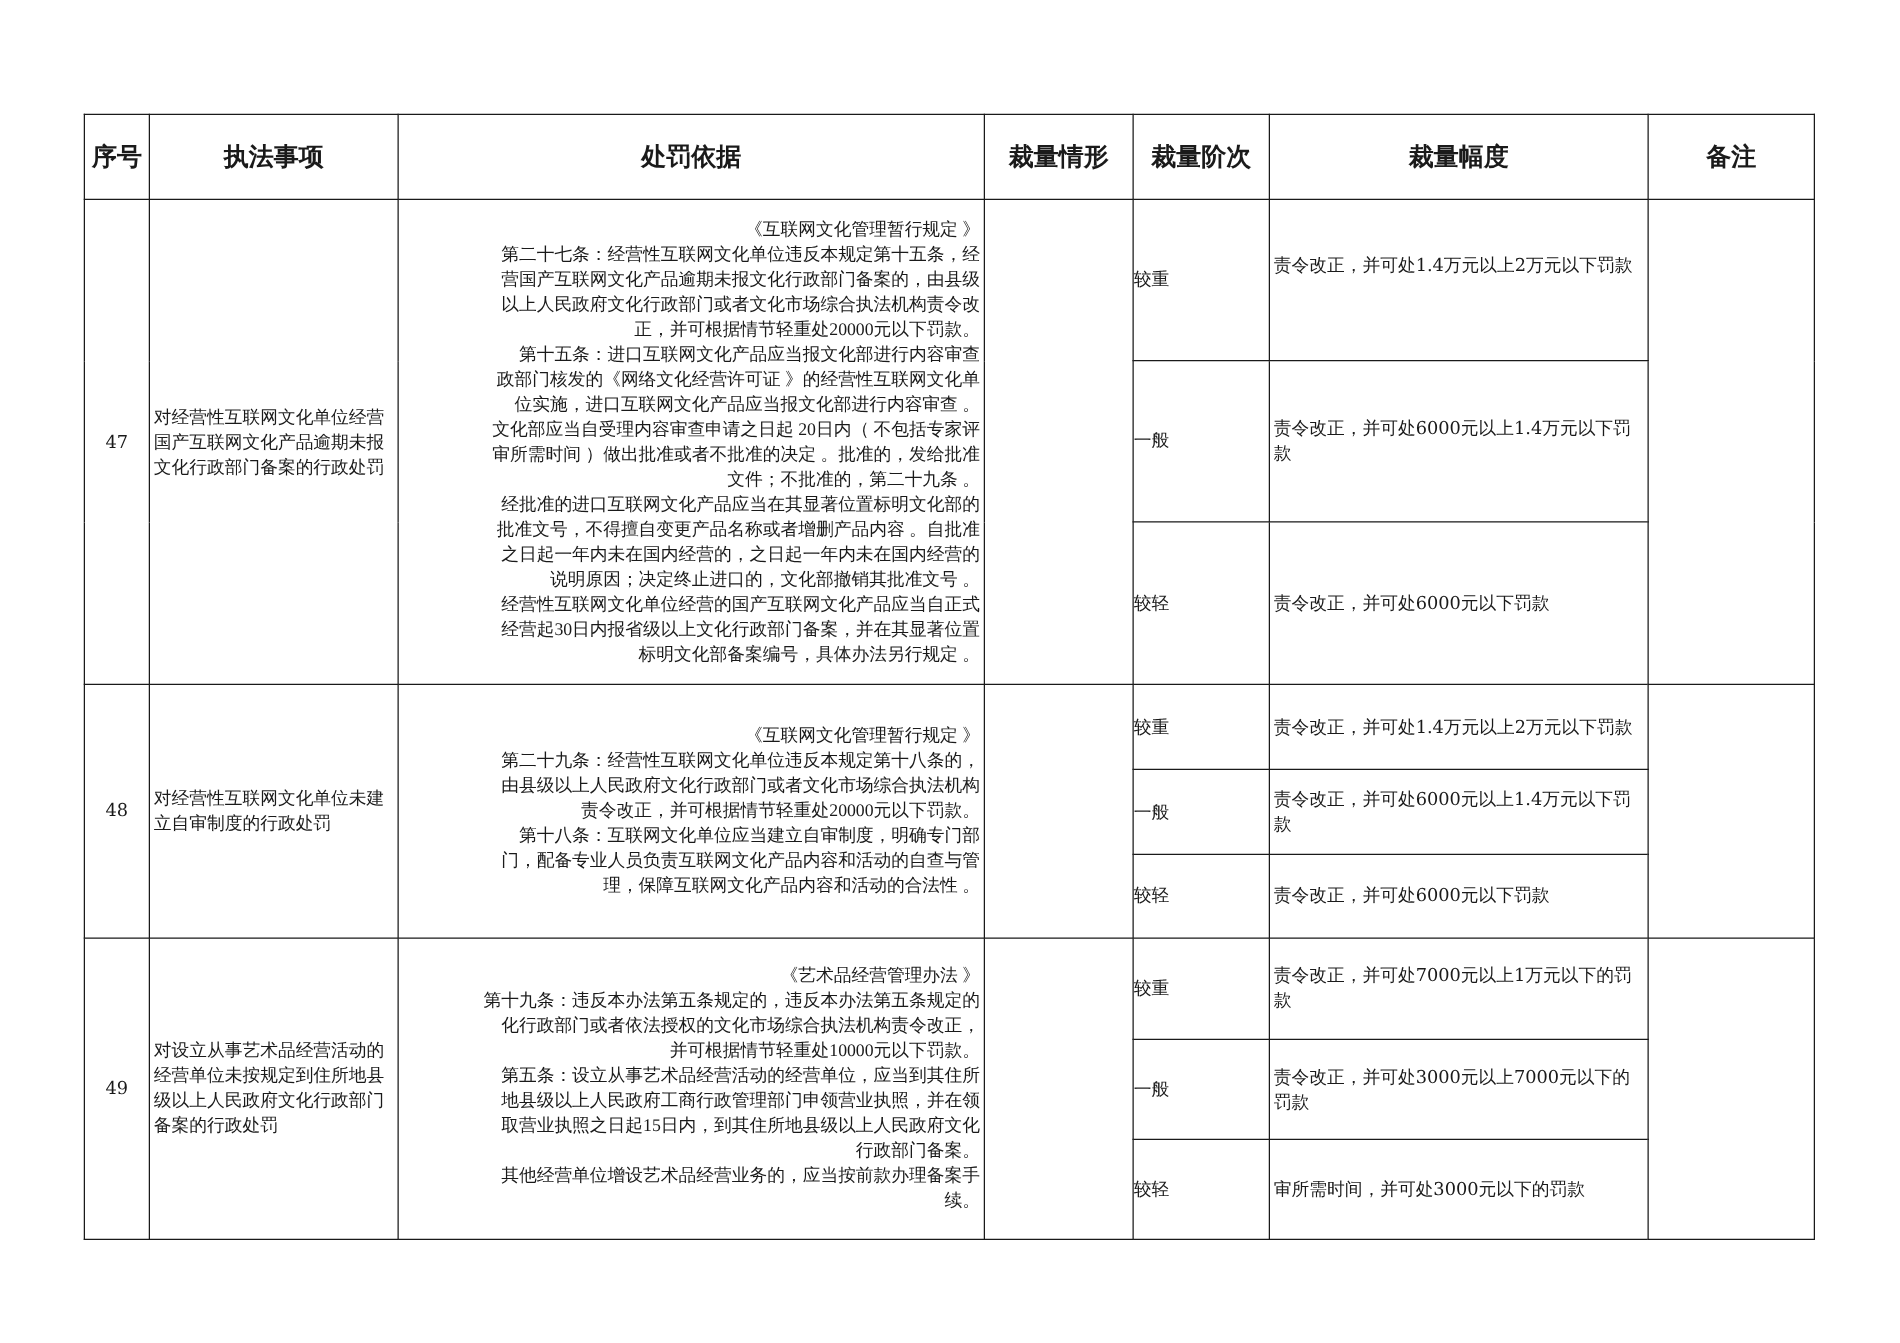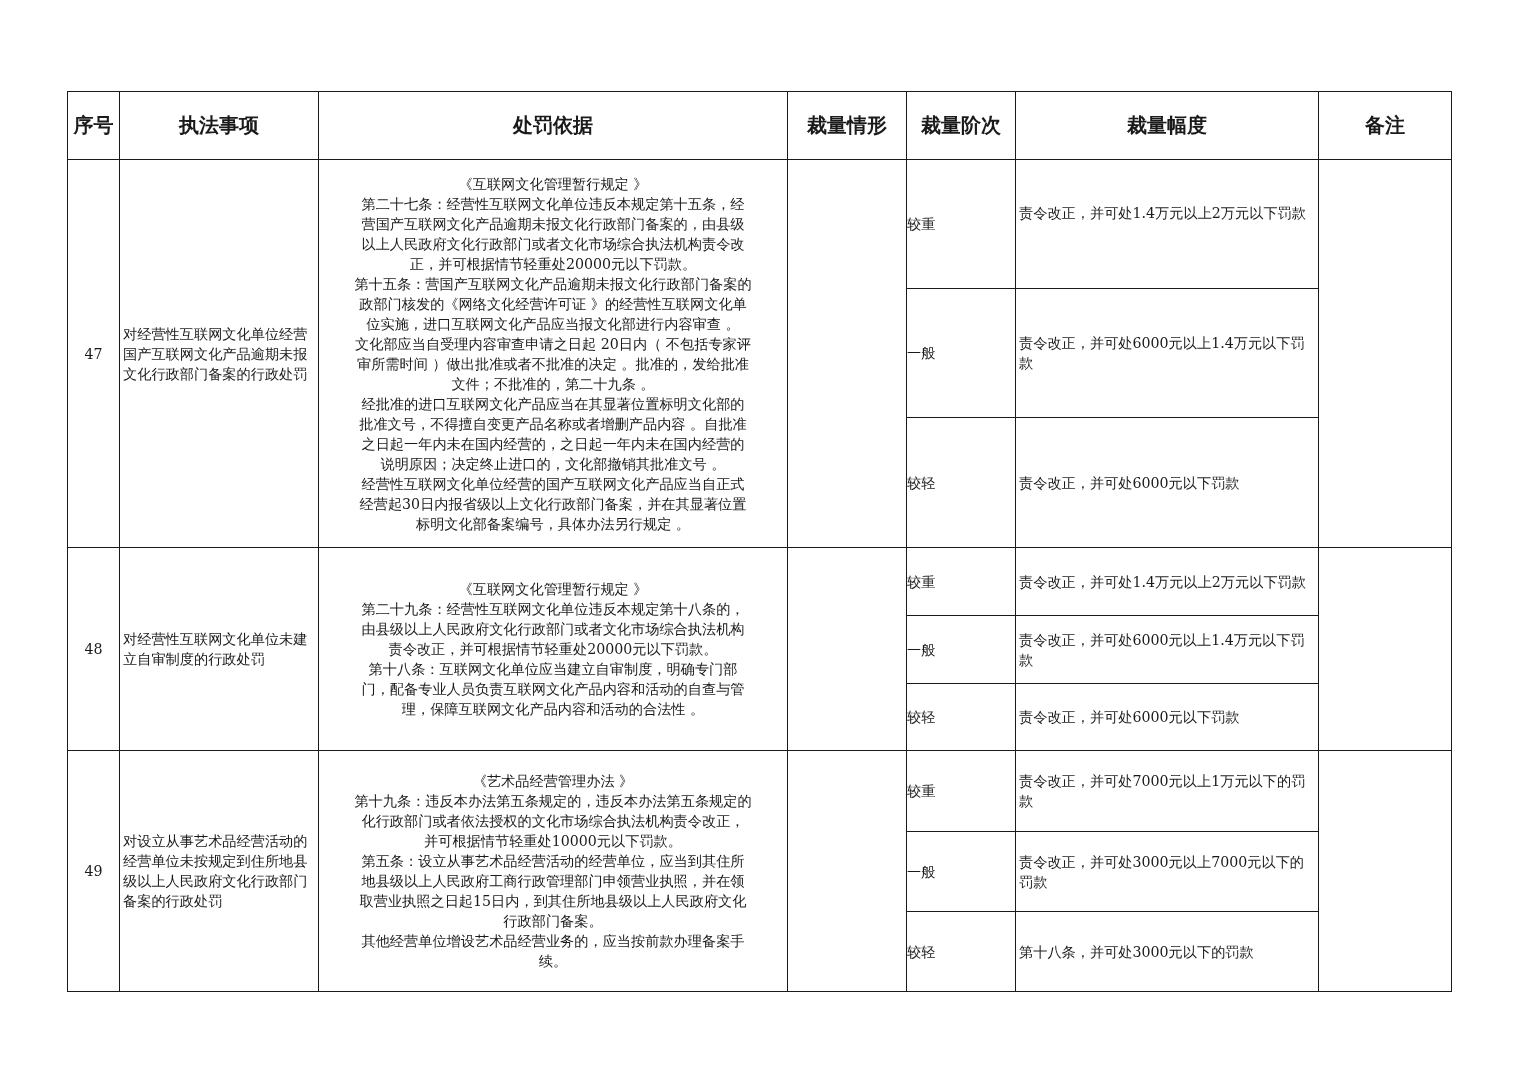--- a/index.html
+++ b/index.html
@@ -6,21 +6,21 @@
     body { width: 1520px; height: 1074px; position: relative; overflow: hidden;
            font-family: "DejaVu Serif", "Liberation Serif", serif; color: #1a1a1a; }
     .sheet { position: absolute; left: 67px; top: 91px; }
     table.grid { border-collapse: collapse; table-layout: fixed; }
     table.grid td, table.grid th { border: 1.5px solid #1a1a1a; padding: 0; }
     th { font-family: Liberation Serif, serif; font-weight: bold;
          font-size: 20px; text-align: center; vertical-align: middle; height: 67px; }
     td { font-size: 14.2px; line-height: 20px; }
     .c-num { text-align: center; vertical-align: middle; }
     .c-item { text-align: left; vertical-align: middle; padding: 0 3px !important; margin-left: 20px; }
-    .c-basis { text-align: center; vertical-align: middle; padding: 0 3px !important; }
+    .c-basis { text-align: right; vertical-align: middle; padding: 0 3px !important; font-family: Liberation Serif, serif; }
     .c-sit { vertical-align: middle; }
     .c-level { text-align: left; vertical-align: middle; font-family: Liberation Serif, serif; }
     .c-range { text-align: left; vertical-align: middle; padding: 0 3px !important; }
     .c-note { vertical-align: middle; }
     .range-top { vertical-align: top; padding-top: 43px !important; }
     .line { display: block; white-space: nowrap; }
   </style>
 </head>
 <body>
 
@@ -50,21 +50,21 @@
 
       <tr style="height:129px">
         <td rowspan="3" class="c-num">47</td>
         <td rowspan="3" class="c-item">对经营性互联网文化单位经营国产互联网文化产品逾期未报文化行政部门备案的行政处罚</td>
         <td rowspan="3" class="c-basis">
           <span class="line">《互联网文化管理暂行规定 》</span>
           <span class="line">第二十七条：经营性互联网文化单位违反本规定第十五条，经</span>
           <span class="line">营国产互联网文化产品逾期未报文化行政部门备案的，由县级</span>
           <span class="line">以上人民政府文化行政部门或者文化市场综合执法机构责令改</span>
           <span class="line">正，并可根据情节轻重处20000元以下罚款。</span>
-          <span class="line">第十五条：营国产互联网文化产品逾期未报文化行政部门备案的</span>
+          <span class="line">第十五条：进口互联网文化产品应当报文化部进行内容审查</span>
           <span class="line">政部门核发的《网络文化经营许可证 》的经营性互联网文化单</span>
           <span class="line">位实施，进口互联网文化产品应当报文化部进行内容审查 。</span>
           <span class="line">文化部应当自受理内容审查申请之日起 20日内（ 不包括专家评</span>
           <span class="line">审所需时间 ）做出批准或者不批准的决定 。批准的，发给批准</span>
           <span class="line">文件；不批准的，第二十九条 。</span>
           <span class="line">经批准的进口互联网文化产品应当在其显著位置标明文化部的</span>
           <span class="line">批准文号，不得擅自变更产品名称或者增删产品内容 。自批准</span>
           <span class="line">之日起一年内未在国内经营的，之日起一年内未在国内经营的</span>
           <span class="line">说明原因；决定终止进口的，文化部撤销其批准文号 。</span>
           <span class="line">经营性互联网文化单位经营的国产互联网文化产品应当自正式</span>
@@ -130,17 +130,17 @@
         <td class="c-level">较重</td>
         <td class="c-range">责令改正，并可处7000元以上1万元以下的罚款</td>
         <td rowspan="3" class="c-note"></td>
       </tr>
       <tr style="height:80px">
         <td class="c-level">一般</td>
         <td class="c-range">责令改正，并可处3000元以上7000元以下的罚款</td>
       </tr>
       <tr style="height:80px">
         <td class="c-level">较轻</td>
-        <td class="c-range">第十八条，并可处3000元以下的罚款</td>
+        <td class="c-range">审所需时间，并可处3000元以下的罚款</td>
       </tr>
     </tbody>
   </table>
 </div>
 
 </body></html>

